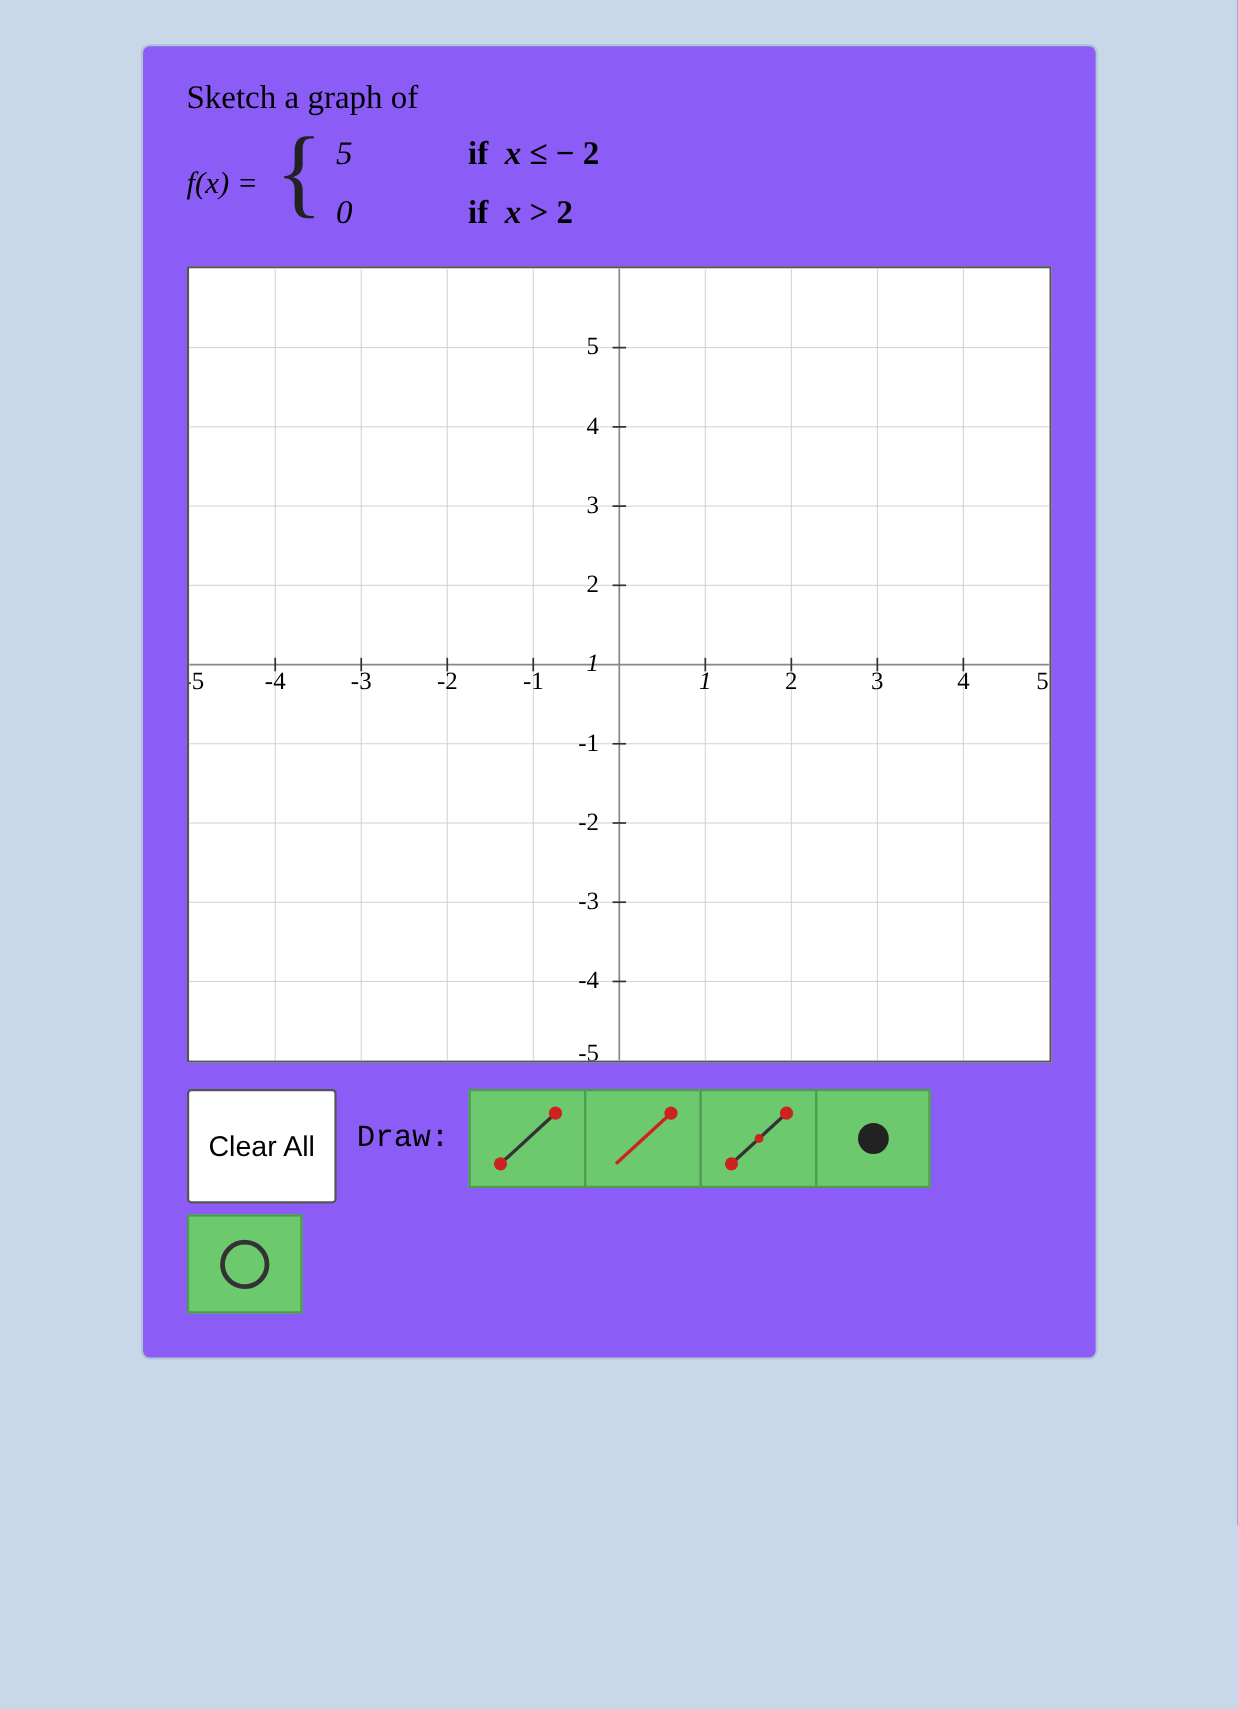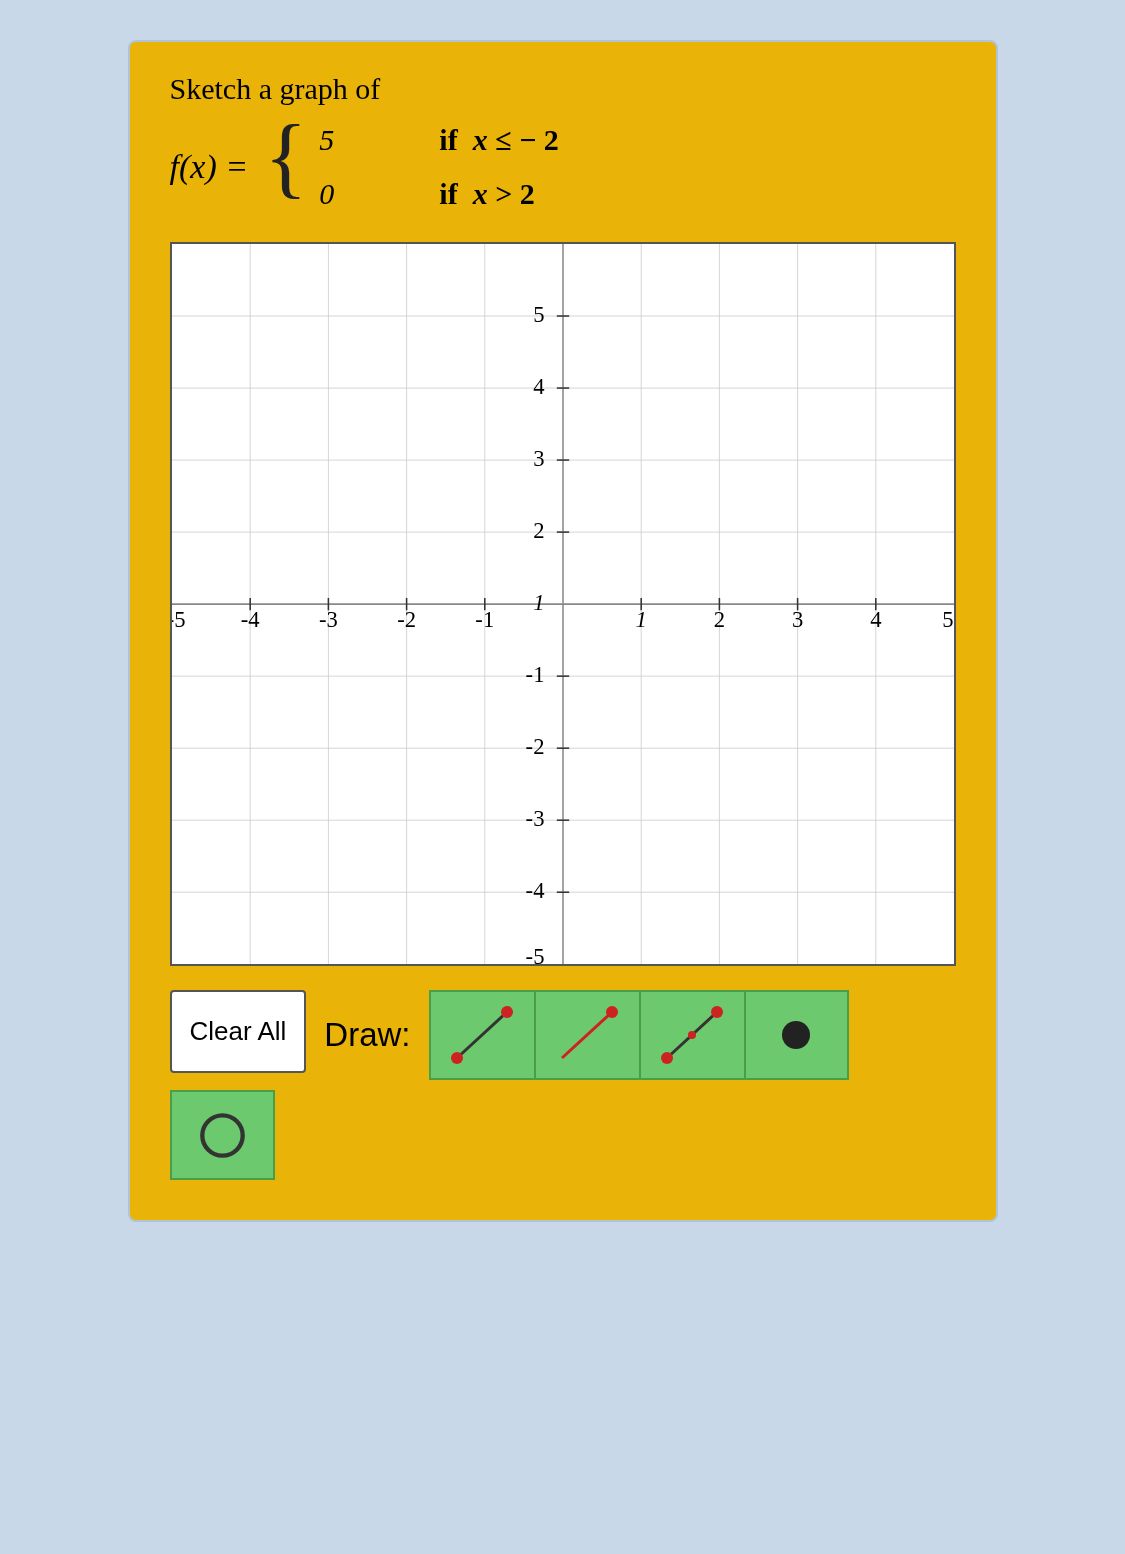--- a/index.html
+++ b/index.html
@@ -7,41 +7,41 @@
       width: 1125px;
       min-height: 1554px;
       background: #c8d8e8;
       display: flex;
       justify-content: center;
       align-items: flex-start;
       padding: 40px 20px;
       font-family: 'Times New Roman', Times, serif;
     }
     .card {
-      background: #eab308;
+      background: #8b5cf6;
       border: 2px solid #b0c4d4;
       border-radius: 8px;
       width: 870px;
       padding: 30px 40px 40px 40px;
     }
     .problem-title {
       font-size: 30px;
       font-style: normal;
       margin-bottom: 10px;
     }
     .piecewise-container {
       display: flex;
       align-items: center;
       gap: 16px;
       margin-bottom: 24px;
       font-size: 32px;
     }
     .fx {
       font-style: italic;
-      font-size: 34px;
+      font-size: 28px;
     }
     .brace-cases {
       display: flex;
       align-items: stretch;
       gap: 12px;
     }
     .big-brace {
       font-size: 90px;
       line-height: 1;
       font-weight: 100;
@@ -89,27 +89,27 @@
       flex-wrap: wrap;
     }
     .clear-all-btn {
       background: white;
       border: 2px solid #555;
       border-radius: 4px;
       font-size: 26px;
       padding: 14px 18px;
       cursor: pointer;
       font-family: Arial, sans-serif;
-      height: 83px;
+      height: 104px;
       display: flex;
       align-items: center;
     }
     .draw-label {
-      font-size: 33px;
-      font-family: Liberation Sans, sans-serif;
+      font-size: 28px;
+      font-family: Liberation Mono, monospace;
       display: flex;
       align-items: center;
       height: 90px;
       padding: 0 8px;
     }
     .draw-tools {
       display: flex;
       gap: 0;
     }
     .tool-btn {

